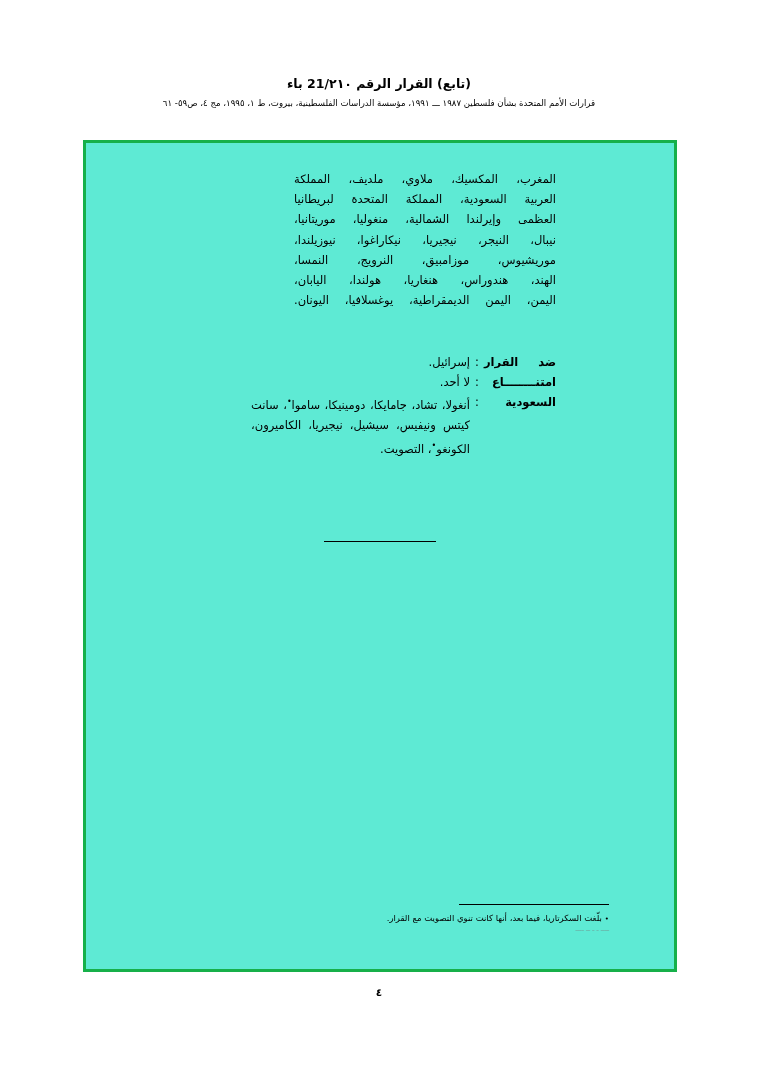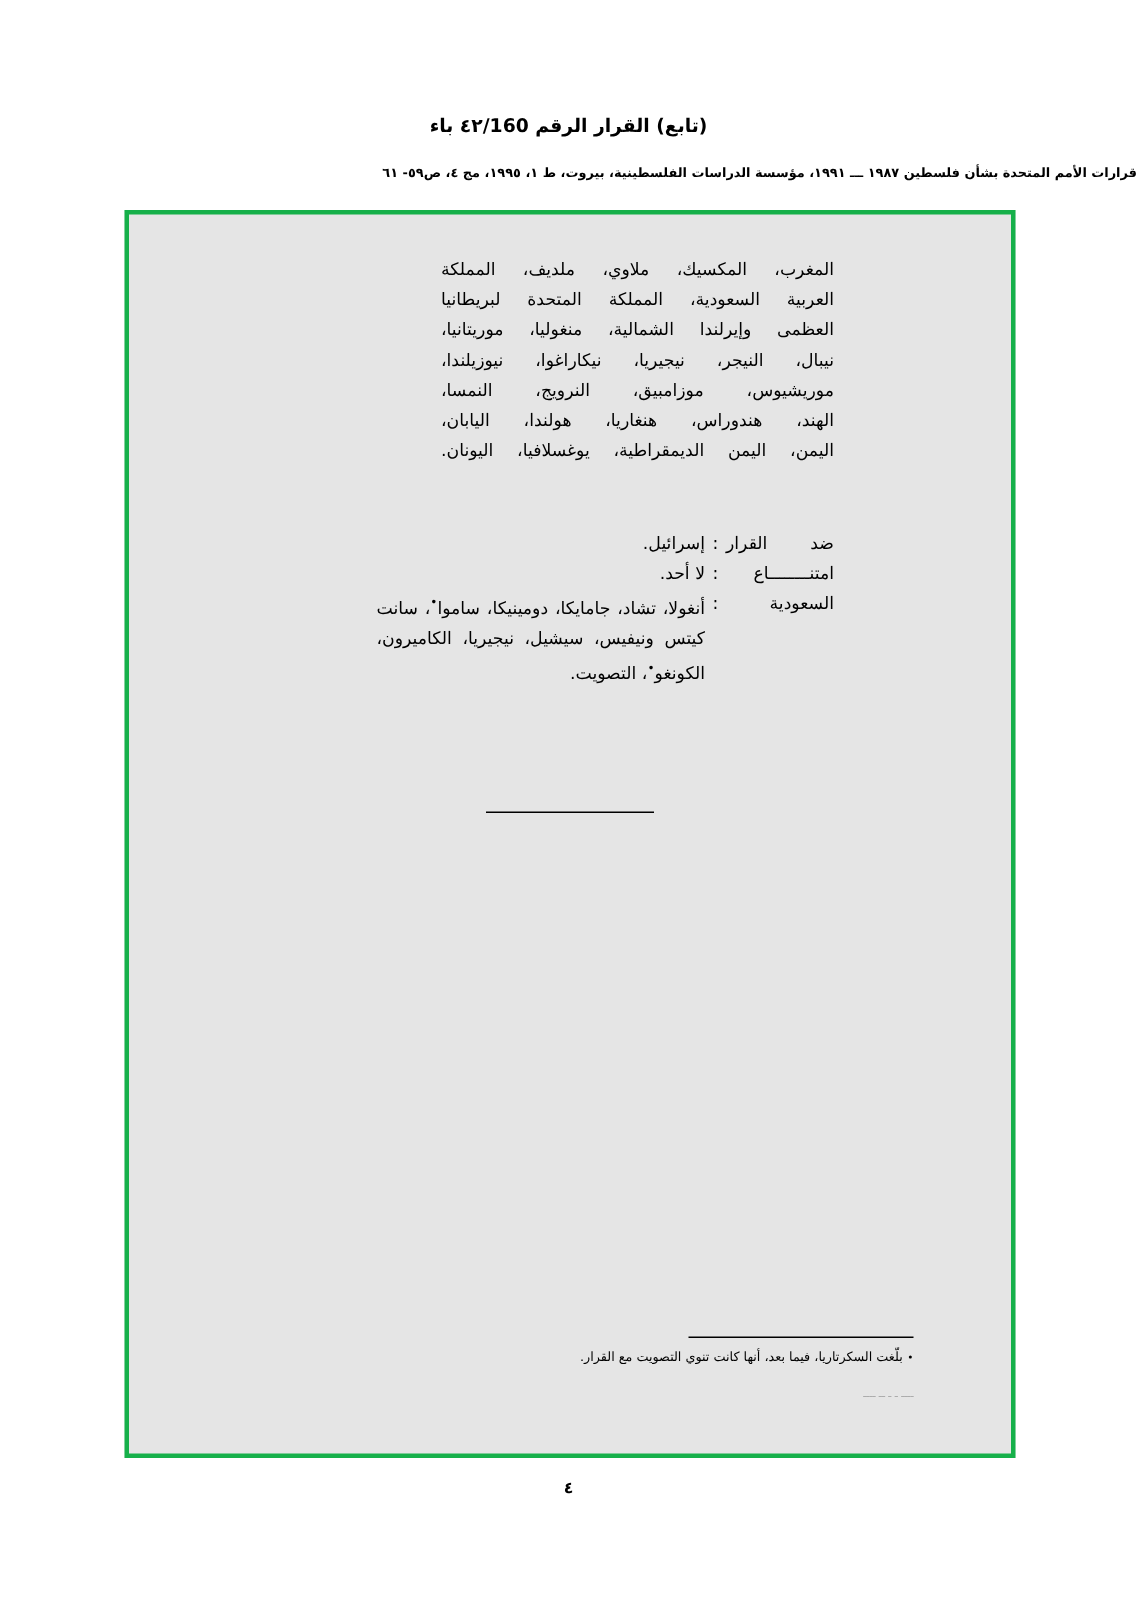--- a/index.html
+++ b/index.html
@@ -30,38 +30,37 @@
     text-align: center;
   }
   .doc-title {
     font-size: 12.5px;
     font-weight: bold;
     letter-spacing: 0.2px;
     direction: rtl;
     line-height: 1.2;
   }
   .doc-subtitle {
-    margin-top: 20px;
+    margin-top: 7px;
     font-size: 8.6px;
-    font-weight: bold;
+    font-weight: normal;
     direction: rtl;
     line-height: 1.2;
-    text-align: right;
   }
 
   
   .frame {
     position: absolute;
     top: 140px;
     left: 83px;
     width: 594px;
     height: 832px;
     border: 3px solid #16b04a;
     box-sizing: border-box;
-    background: #e5e5e5;
+    background: #5eead4;
   }
 
   .body-area {
     position: absolute;
     top: 26px;
     left: 0;
     right: 0;
     bottom: 0;
   }
 
@@ -98,20 +97,21 @@
     flex-direction: row;
     align-items: flex-start;
     margin-bottom: 0px;
   }
   .vote-label {
     width: 72px;
     flex: 0 0 72px;
     text-align: justify;
     text-align-last: justify;
     letter-spacing: 0.2px;
+    font-weight: bold;
   }
   .vote-colon {
     width: 14px;
     flex: 0 0 14px;
     text-align: center;
   }
   .vote-value {
     flex: 1 1 auto;
     text-align: justify;
     letter-spacing: 0.3px;
@@ -164,21 +164,21 @@
     text-align: right;
   }
   .footnote-bullet {
     font-size: 7px;
     vertical-align: middle;
     margin-left: 3px;
   }
   .footnote-ghost {
     font-size: 7px;
     color: #777;
-    margin-top: 13px;
+    margin-top: 0;
     text-align: right;
     opacity: 0.55;
   }
 
   
   .page-number {
     position: absolute;
     top: 986px;
     left: 0;
     right: 0;
@@ -186,21 +186,21 @@
     font-size: 10.5px;
     font-weight: bold;
   }
 </style>
 </head>
 <body>
 
 <div class="page">
 
   <div class="doc-header">
-    <div class="doc-title">(تابع) القرار الرقم ٤٢/160 باء</div>
+    <div class="doc-title">(تابع) القرار الرقم 21/٢١٠ باء</div>
     <div class="doc-subtitle">قرارات الأمم المتحدة بشأن فلسطين ١٩٨٧ ـــ ١٩٩١، مؤسسة الدراسات الفلسطينية، بيروت، ط ١، ١٩٩٥، مج ٤، ص٥٩- ٦١</div>
   </div>
 
   <div class="frame">
     <div class="body-area">
 
       <div class="country-block">
         <span class="line">المغرب، المكسيك، ملاوي، ملديف، المملكة</span>
         <span class="line">العربية السعودية، المملكة المتحدة لبريطانيا</span>
         <span class="line">العظمى وإيرلندا الشمالية، منغوليا، موريتانيا،</span>

